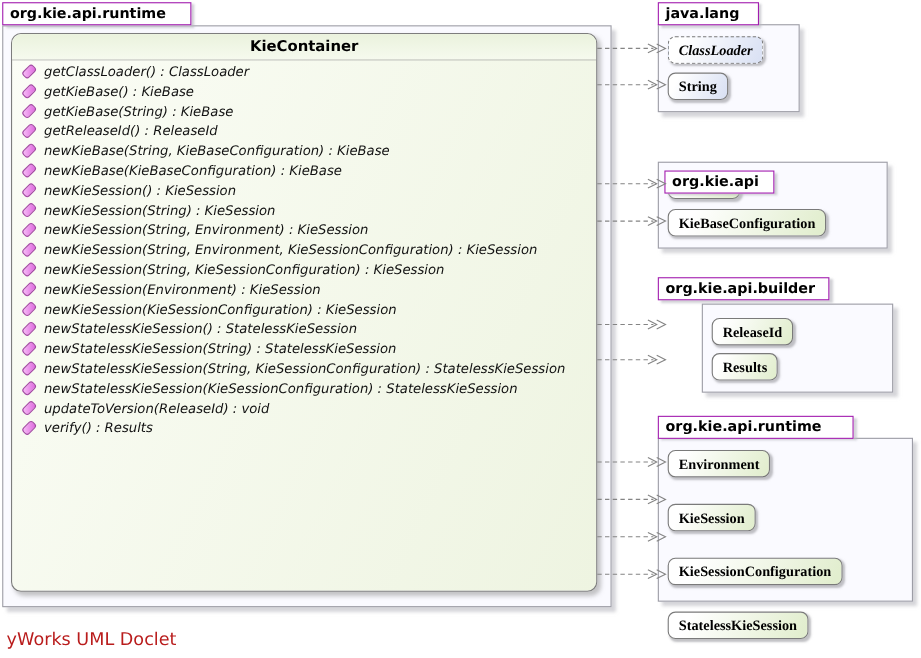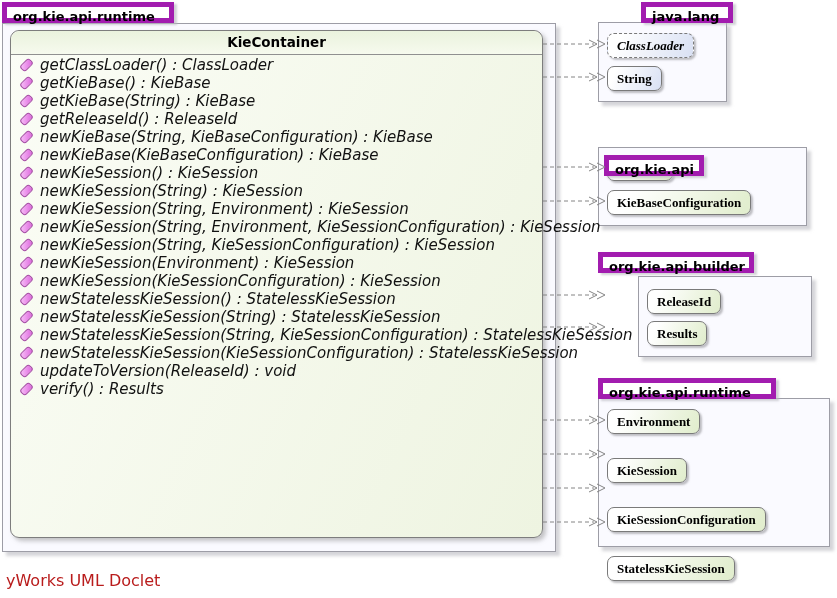--- a/index.html
+++ b/index.html
@@ -4,21 +4,21 @@
 <style>
   html,body{margin:0;padding:0;background:#ffffff;}
   #canvas{
     position:relative;width:837px;height:598px;overflow:hidden;
     font-family:"DejaVu Sans","Liberation Sans",sans-serif;
     background:#ffffff;
   }
   
   .pkg-tab{
     position:absolute;box-sizing:border-box;height:21px;line-height:19px;
-    background:#ffffff;border:5px solid #a21caf;
+    background:#ffffff;border:1px solid #a21caf;
     font-size:13px;font-weight:bold;color:#000;
     padding:0 6px;white-space:nowrap;z-index:4;
     box-shadow:3px 2px 2px rgba(185,185,192,.65);
   }
   .pkg-box{
     position:absolute;box-sizing:border-box;
     background:#fafaff;border:1px solid #9d9da6;
     box-shadow:4px 4px 3px rgba(185,185,192,.6);z-index:2;
   }
   
@@ -37,37 +37,37 @@
   }
   .methods{position:absolute;left:1px;right:1px;top:25px;}
   .method-row{height:18px;display:flex;align-items:center;}
   .m-icon{
     flex:0 0 auto;width:11px;height:6px;margin:0 7px 0 8px;
     background:linear-gradient(135deg,#f8c0f8,#dd66dd);
     border:1px solid #a348a3;border-radius:3px;
     transform:rotate(-45deg);
   }
   .m-text{
-    font-size:15px;font-style:italic;color:#111;white-space:nowrap;
+    font-size:12px;font-style:italic;color:#111;white-space:nowrap;
   }
   
   .chip-list{display:flex;flex-direction:column;align-items:flex-start;box-sizing:border-box;padding-left:8px;}
   .chip{
     box-sizing:border-box;height:25px;line-height:23px;
     padding:0 9px;white-space:nowrap;width:fit-content;
     font-size:13px;font-weight:bold;color:#000;
     border:1px solid #7a7a7a;border-radius:7px;
     box-shadow:2px 2px 2px rgba(150,150,155,.6);
     background:linear-gradient(115deg,#ffffff 15%,#e2eecf 95%);
     font-family:Liberation Serif, serif;
   }
   .chip.class{background:linear-gradient(115deg,#ffffff 15%,#dbe2f4 95%);}
   .chip.abstract{border-style:dashed;font-style:italic;}
   
-  .grp-javalang  .pkg-tab{left:598px;top:2px;width:92px;margin-left:43px;}
+  .grp-javalang  .pkg-tab{left:598px;top:2px;width:92px;}
   .grp-javalang  .pkg-box{left:598px;top:22px;width:129px;height:80px;padding-top:10px;}
   .grp-javalang  .chip-list{row-gap:8px;}
   .grp-api       .pkg-tab{left:604px;top:127px;width:100px;margin-top:28px;}
   .grp-api       .pkg-box{left:598px;top:147px;width:209px;height:79px;padding-top:8px;}
   .grp-api       .chip-list{row-gap:9px;}
   .grp-builder   .pkg-tab{left:598px;top:252px;width:156px;}
   .grp-builder   .pkg-box{left:598px;top:276px;width:174px;height:81px;padding-top:12px;margin-left:40px;}
   .grp-builder   .chip-list{row-gap:7px;}
   .grp-runtime-r .pkg-tab{left:598px;top:378px;width:178px;}
   .grp-runtime-r .pkg-box{left:598px;top:398px;width:232px;height:149px;padding-top:10px;}

